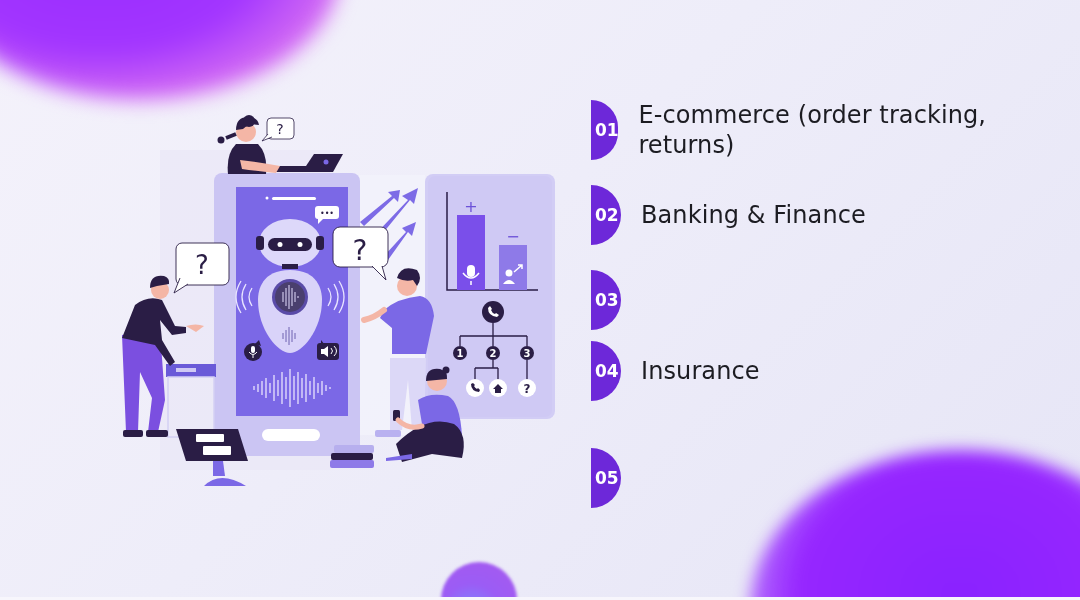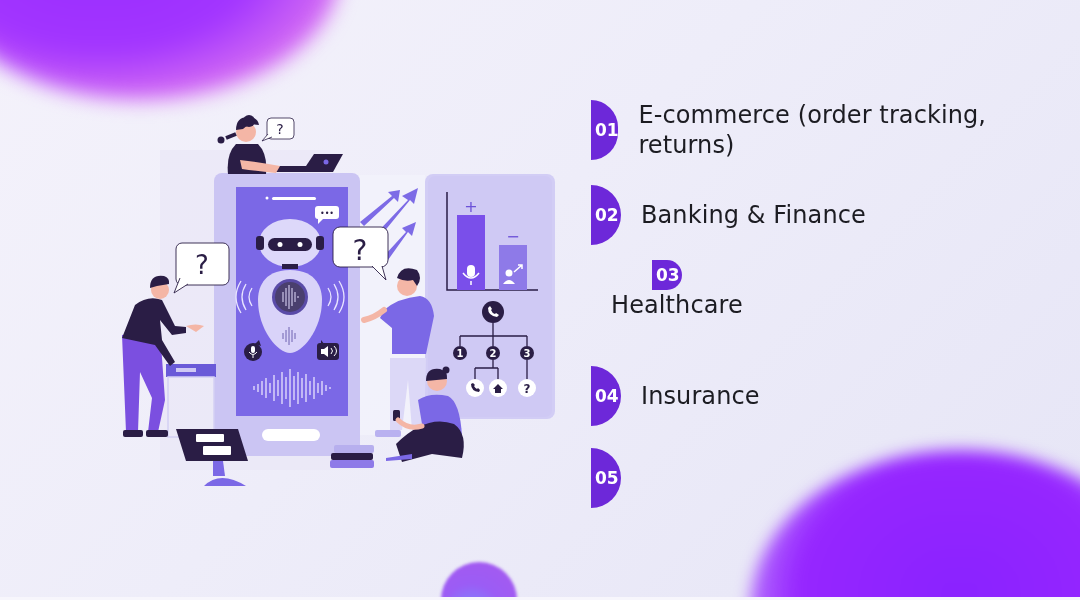--- a/index.html
+++ b/index.html
@@ -218,27 +218,26 @@
       <span class="badge-num">01</span>
     </div>
     <span class="label">E-commerce (order tracking, returns)</span>
   </div>
   <div class="item" style="top:85px;">
     <div class="badge">
       <span class="badge-num">02</span>
     </div>
     <span class="label">Banking &amp; Finance</span>
   </div>
-  <div class="item" style="top:160px;flex-direction:column;">
+  <div class="item" style="top:170px;">
     <div class="badge">
       <span class="badge-num">03</span>
     </div>
-    <span class="label">Healthcare</span>
-  </div>
-  <div class="item" style="top:266px;">
+  </div>
+  <div class="item" style="top:241px;">
     <div class="badge">
       <span class="badge-num">04</span>
     </div>
     <span class="label">Insurance</span>
   </div>
   <div class="item" style="top:348px;">
     <div class="badge">
       <span class="badge-num">05</span>
     </div>
   </div>

